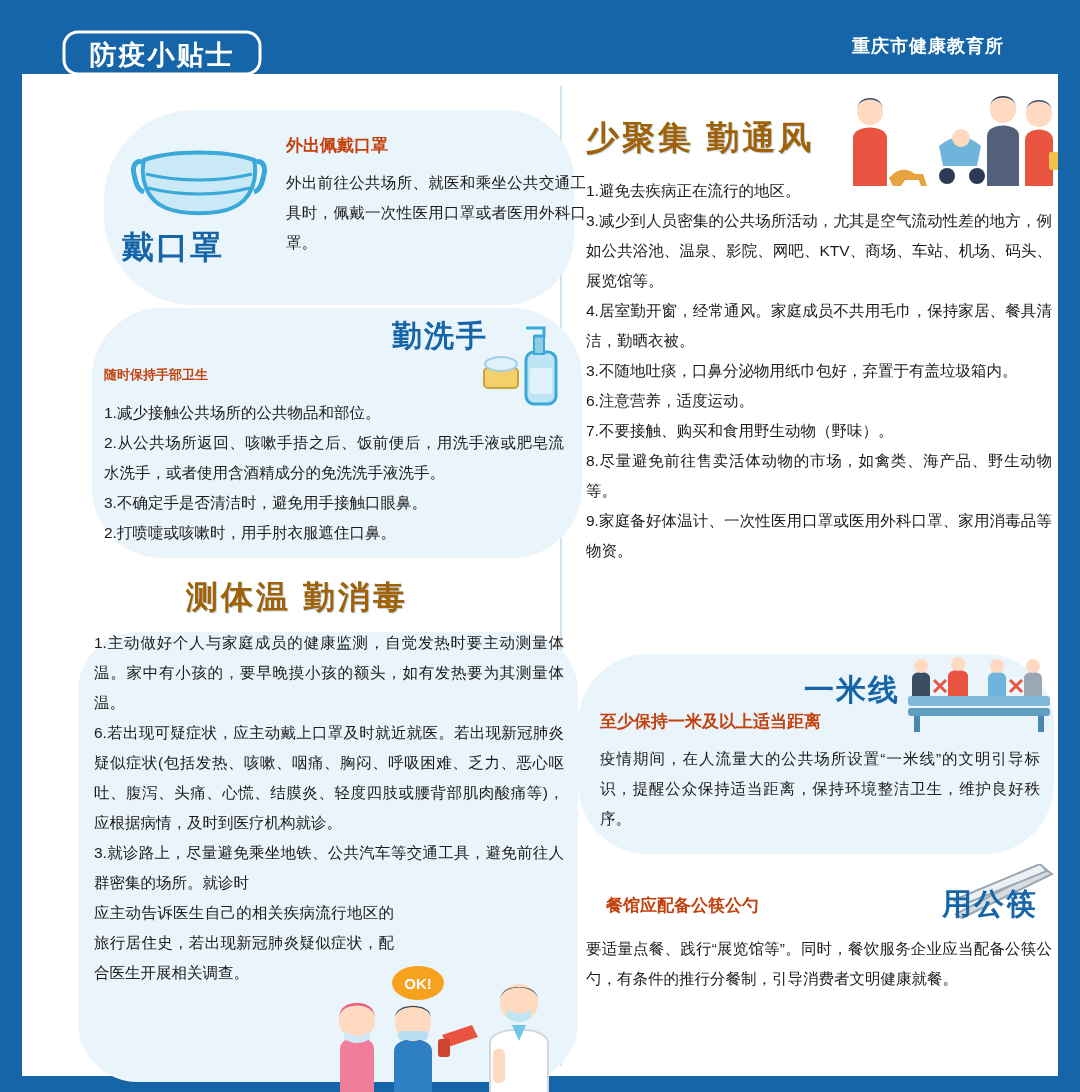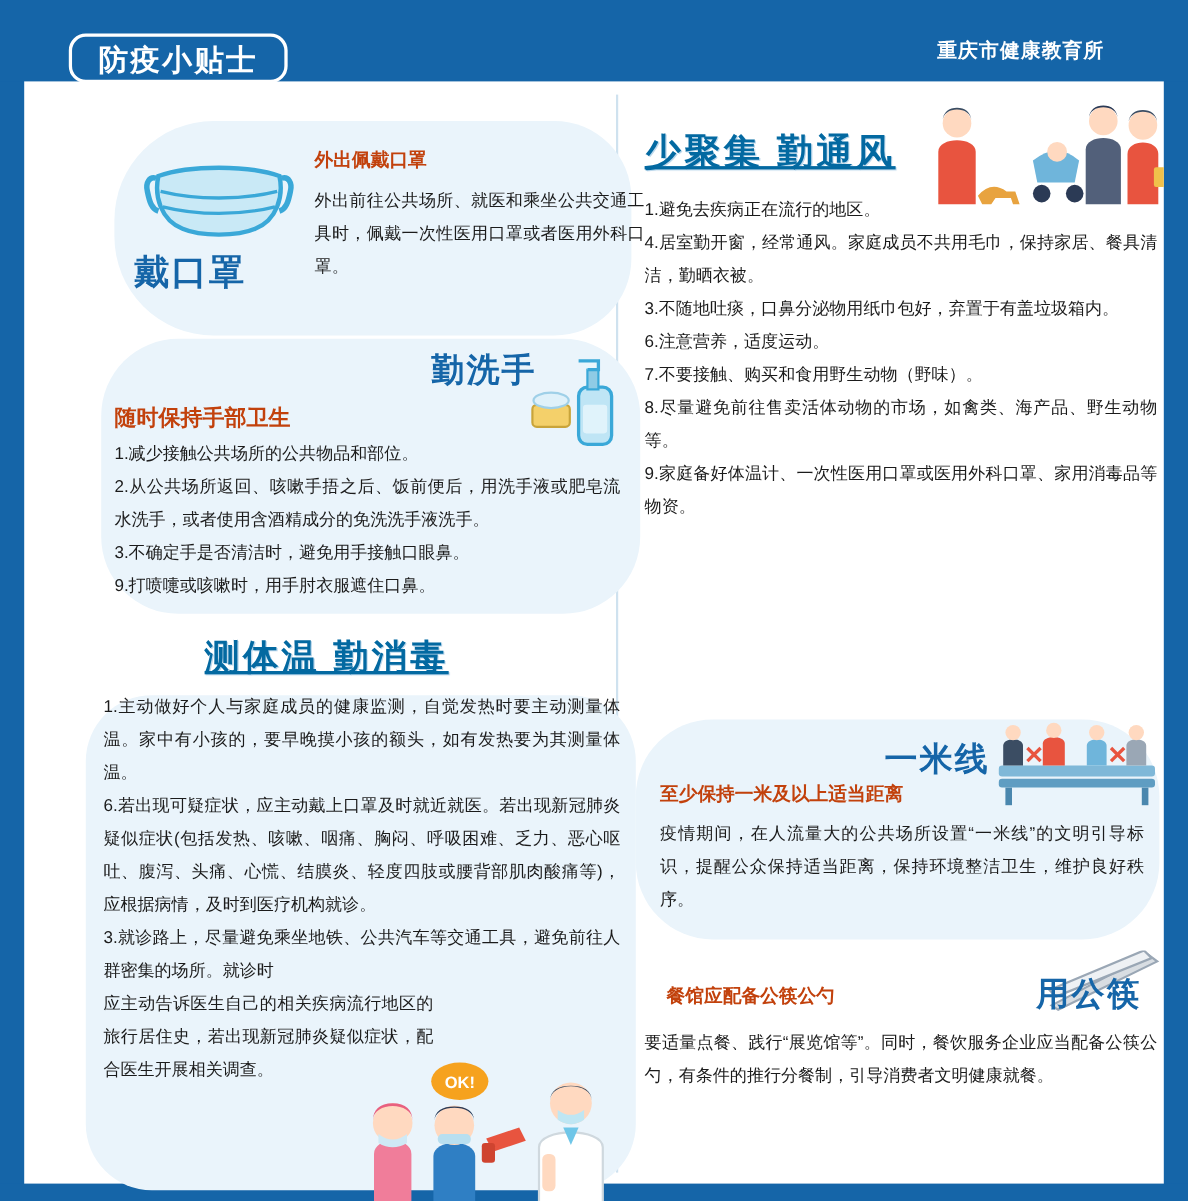--- a/index.html
+++ b/index.html
@@ -83,25 +83,24 @@
     color: #1565a8;
     font-weight: bold;
     letter-spacing: 2px;
   }
   .title-orange {
     color: #c2410c;
     font-weight: bold;
   }
   .big-title {
     font-size: 34px;
-    color: #0369a1;
+    color: #a16207;
     font-weight: bold;
     letter-spacing: 3px;
     text-shadow: 1px 1px 0 #bcd8ec;
-    text-decoration: underline;
   }
   .body-text {
     font-size: 15.5px;
     line-height: 30px;
     color: #1b1b1b;
     text-align: justify;
   }
   .body-text p { margin: 0; }
 
   
@@ -109,21 +108,21 @@
   .s1 .blob1 { left: 30px; top: 10px; width: 470px; height: 195px; border-radius: 90px 70px 70px 90px; }
   .s1-icon { position: absolute; left: 50px; top: 32px; width: 150px; height: 100px; }
   .s1-label { position: absolute; left: 48px; top: 126px; font-size: 32px; }
   .s1-sub { position: absolute; left: 212px; top: 34px; font-size: 17px; }
   .s1-body { position: absolute; left: 212px; top: 68px; width: 300px; }
 
   
   .s2 { position: absolute; left: 30px; top: 216px; width: 500px; height: 270px; }
   .s2 .blob2 { left: 18px; top: 14px; width: 490px; height: 250px; border-radius: 70px; }
   .s2-title { position: absolute; right: 86px; top: 22px; font-size: 30px; }
-  .s2-sub { position: absolute; left: 30px; top: 72px; font-size: 20px; }
+  .s2-sub { position: absolute; left: 30px; top: 72px; font-size: 13px; }
   .s2-icon { position: absolute; right: 12px; top: 12px; width: 80px; height: 110px; }
   .s2-body { position: absolute; left: 30px; top: 104px; width: 460px; }
 
   
   .s3 { position: absolute; left: 24px; top: 494px; width: 510px; height: 520px; }
   .s3 .blob3 { left: 10px; top: 60px; width: 500px; height: 450px; border-radius: 60px; }
   .s3-title { position: absolute; left: 118px; top: 4px; font-size: 32px; }
   .s3-body { position: absolute; left: 26px; top: 56px; width: 470px; }
   .s3-body .narrow { width: 300px; }
   .s3-illu { position: absolute; right: 6px; bottom: -6px; width: 250px; height: 135px; }
@@ -201,21 +200,21 @@
           <rect x="44" y="46" width="30" height="52" rx="8" fill="#bfe5f5" stroke="#3aa8d8" stroke-width="3"></rect>
           <rect x="52" y="28" width="10" height="20" fill="#8fcbe5" stroke="#3aa8d8" stroke-width="2"></rect>
           <path d="M44 22 L62 22 L62 30 L52 30" fill="#e8f6fc" stroke="#3aa8d8" stroke-width="3"></path>
           <rect x="48" y="62" width="22" height="26" rx="3" fill="#e8f6fc" opacity="0.8"></rect>
         </svg>
       </div>
       <div class="s2-body body-text">
         <p class="list-line">1.减少接触公共场所的公共物品和部位。</p>
         <p class="list-line">2.从公共场所返回、咳嗽手捂之后、饭前便后，用洗手液或肥皂流水洗手，或者使用含酒精成分的免洗洗手液洗手。</p>
         <p class="list-line">3.不确定手是否清洁时，避免用手接触口眼鼻。</p>
-        <p class="list-line">9.打喷嚏或咳嗽时，用手肘衣服遮住口鼻。</p>
+        <p class="list-line">2.打喷嚏或咳嗽时，用手肘衣服遮住口鼻。</p>
       </div>
     </div>
 
     <div class="sec s3">
       <div class="blob blob3"></div>
       <div class="s3-title big-title">测体温  勤消毒</div>
       <div class="s3-body body-text">
         <p class="list-line">1.主动做好个人与家庭成员的健康监测，自觉发热时要主动测量体温。家中有小孩的，要早晚摸小孩的额头，如有发热要为其测量体温。</p>
         <p class="list-line">6.若出现可疑症状，应主动戴上口罩及时就近就医。若出现新冠肺炎疑似症状(包括发热、咳嗽、咽痛、胸闷、呼吸困难、乏力、恶心呕吐、腹泻、头痛、心慌、结膜炎、轻度四肢或腰背部肌肉酸痛等)，应根据病情，及时到医疗机构就诊。</p>
         <p class="list-line">3.就诊路上，尽量避免乘坐地铁、公共汽车等交通工具，避免前往人群密集的场所。就诊时</p>
@@ -275,20 +274,21 @@
 
           <path d="M182 100 L182 54 C182 40 210 40 210 54 L210 100 Z" fill="#e8543f"></path>
           <circle cx="196" cy="28" r="13" fill="#ffd9c0"></circle>
           <path d="M183 26 C183 12 209 12 209 26 C209 18 203 14 196 14 C189 14 183 18 183 26 Z" fill="#3b4d63"></path>
           <rect x="206" y="66" width="12" height="18" rx="2" fill="#f0c14b"></rect>
         </svg>
       </div>
       <div class="s4-title big-title">少聚集  勤通风</div>
       <div class="s4-body body-text">
         <p class="list-line">1.避免去疾病正在流行的地区。</p>
+        <p class="list-line">3.减少到人员密集的公共场所活动，尤其是空气流动性差的地方，例如公共浴池、温泉、影院、网吧、KTV、商场、车站、机场、码头、展览馆等。</p>
         <p class="list-line">4.居室勤开窗，经常通风。家庭成员不共用毛巾，保持家居、餐具清洁，勤晒衣被。</p>
         <p class="list-line">3.不随地吐痰，口鼻分泌物用纸巾包好，弃置于有盖垃圾箱内。</p>
         <p class="list-line">6.注意营养，适度运动。</p>
         <p class="list-line">7.不要接触、购买和食用野生动物（野味）。</p>
         <p class="list-line">8.尽量避免前往售卖活体动物的市场，如禽类、海产品、野生动物等。</p>
         <p class="list-line">9.家庭备好体温计、一次性医用口罩或医用外科口罩、家用消毒品等物资。</p>
       </div>
     </div>
 
     <div class="sec s5">

